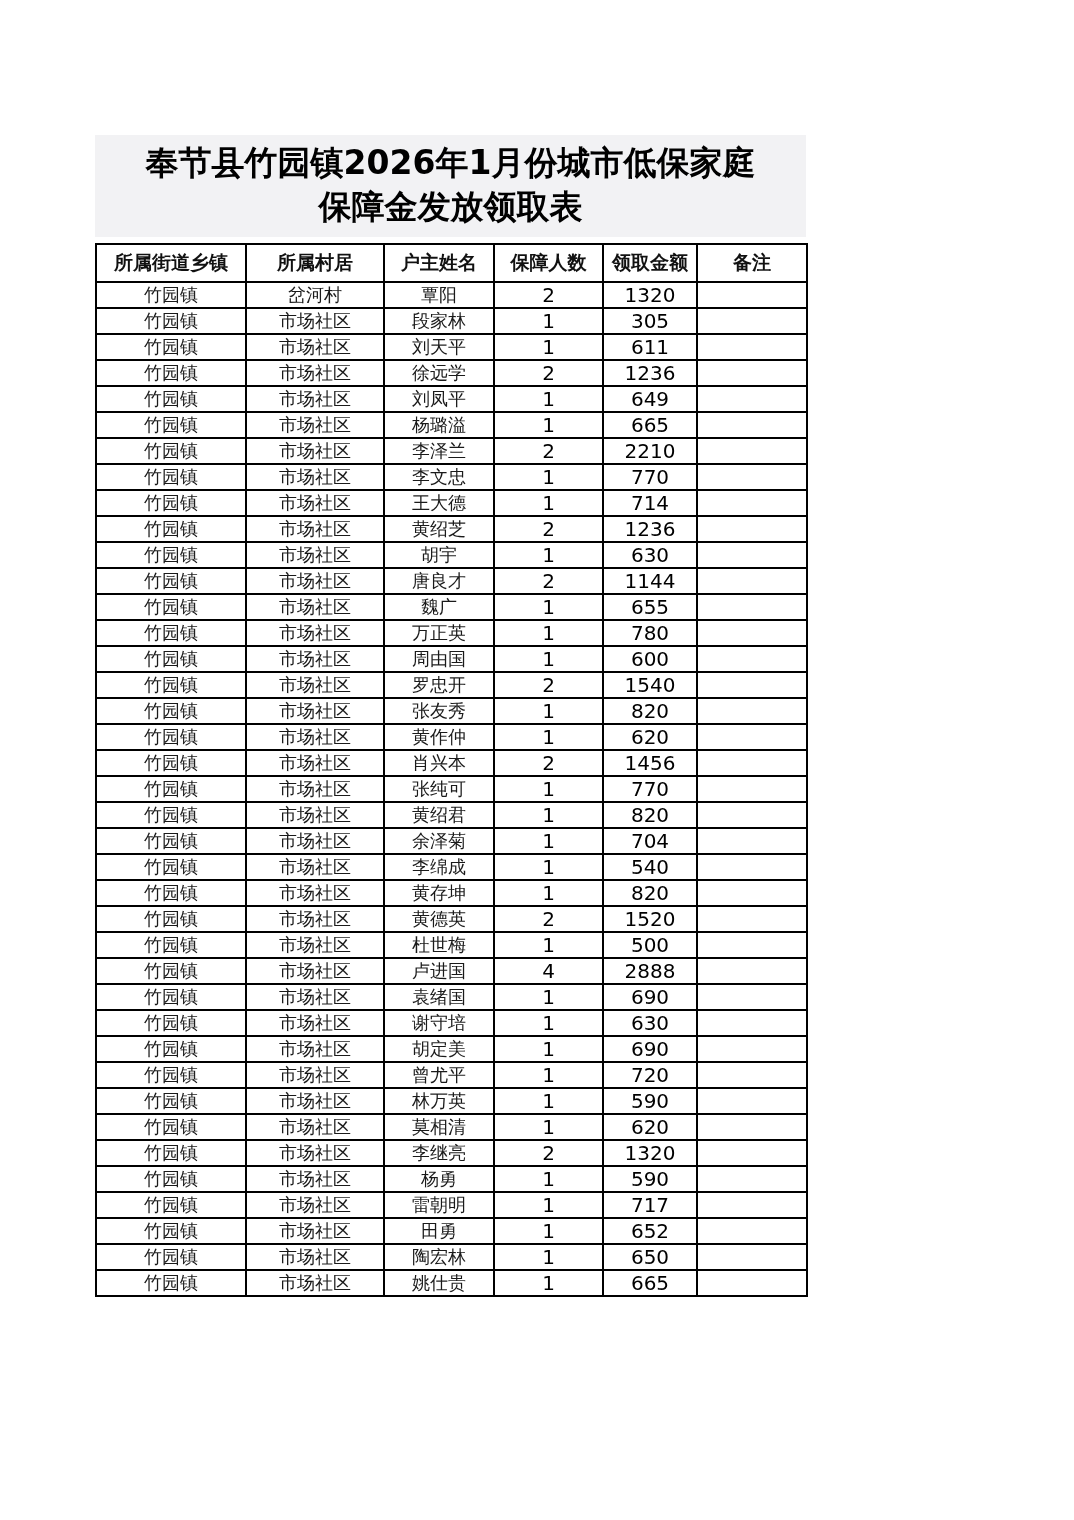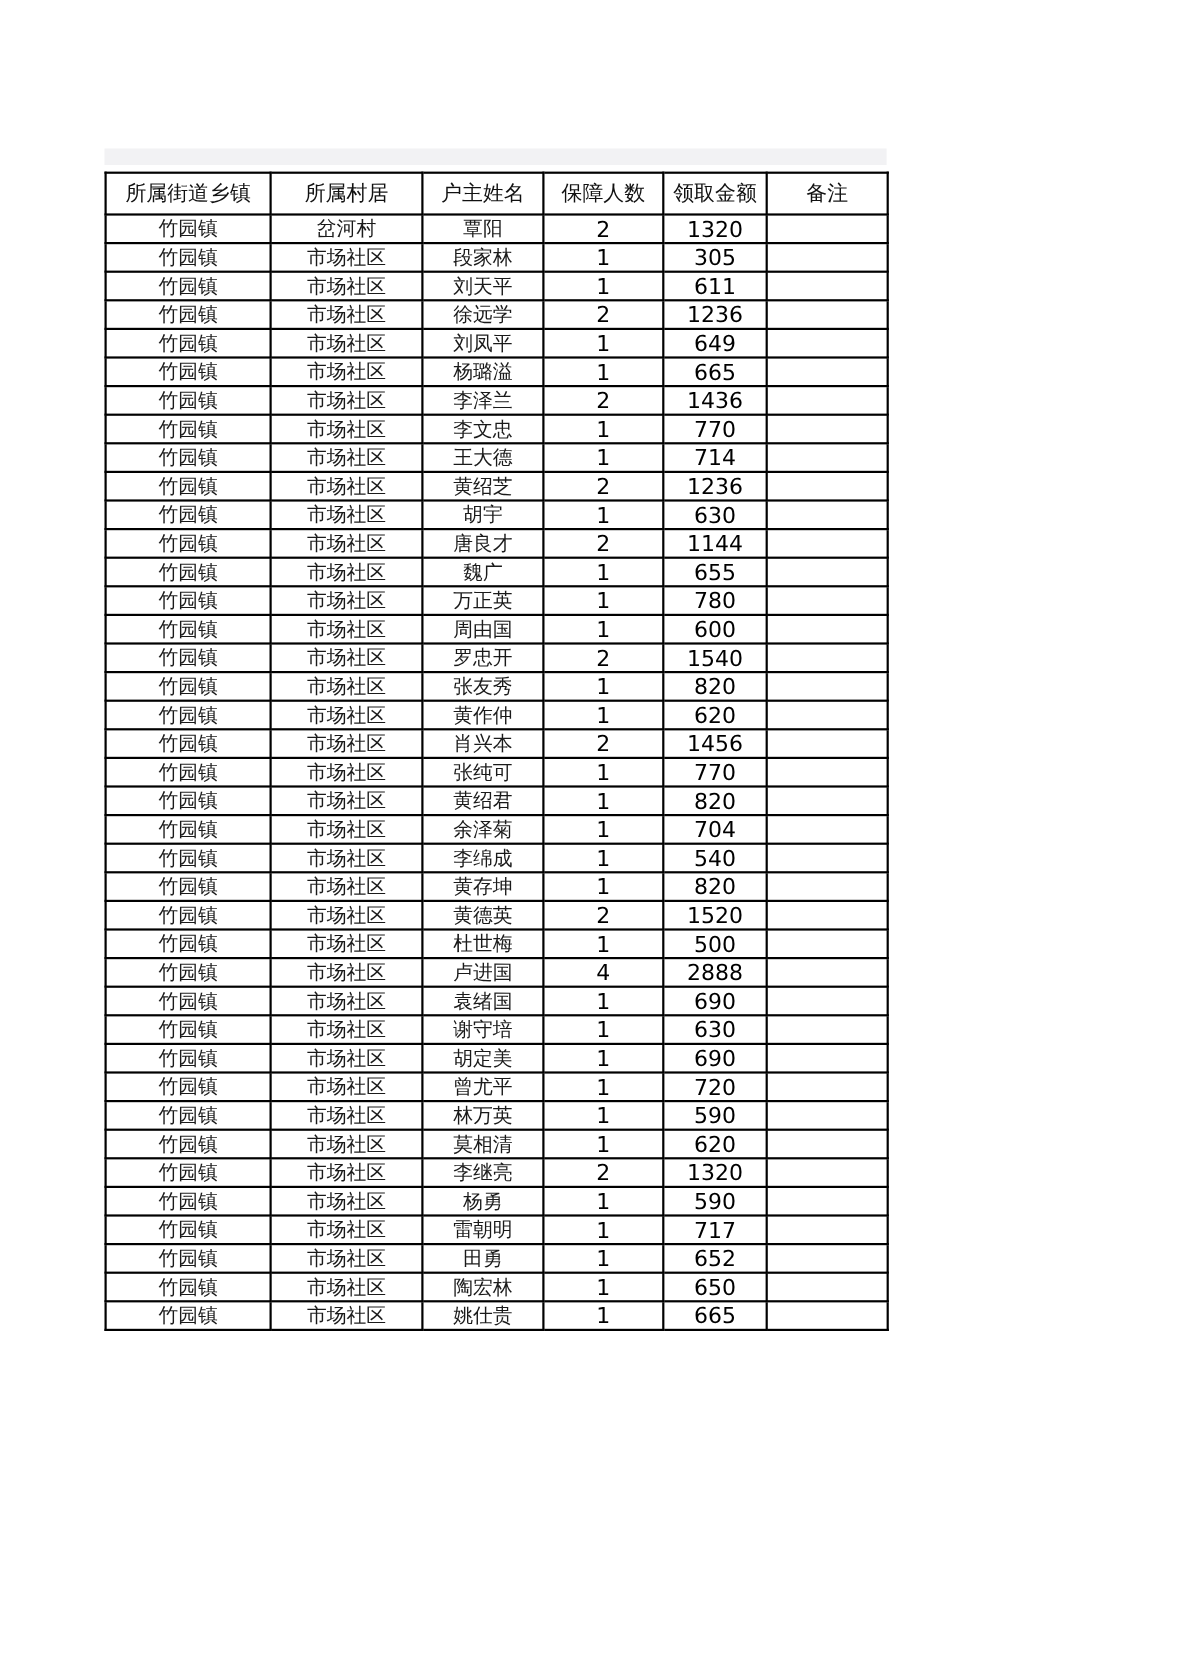--- a/index.html
+++ b/index.html
@@ -37,41 +37,43 @@
     border: 2px solid #000;
     text-align: center;
     vertical-align: middle;
     padding: 0;
     overflow: hidden;
     white-space: nowrap;
   }
   table.benefits th {
     height: 36px;
     font-size: 19px;
-    font-weight: normal;
+    font-weight: bold;
     color: #111;
   }
   table.benefits td {
     height: 24px;
     font-size: 18px;
     color: #1a1a1a;
   }
   table.benefits td.col3,
   table.benefits td.col4 {
     font-size: 20px;
     font-family: "DejaVu Sans", sans-serif;
     color: #000;
   }
 </style>
 </head>
 <body>
 
 <div class="sheet">
 
   <div class="title-block">
+    <div>奉节县竹园镇2026年1月份城市低保家庭</div>
+    <div>保障金发放领取表</div>
   </div>
 
   <table class="benefits">
     <colgroup>
       <col style="width:150px">
       <col style="width:138px">
       <col style="width:110px">
       <col style="width:109px">
       <col style="width:94px">
       <col style="width:110px">
@@ -133,21 +135,21 @@
           <td class="col2">杨璐溢</td>
           <td class="col3">1</td>
           <td class="col4">665</td>
           <td class="col5"></td>
         </tr>
         <tr>
           <td class="col0">竹园镇</td>
           <td class="col1">市场社区</td>
           <td class="col2">李泽兰</td>
           <td class="col3">2</td>
-          <td class="col4">1436</td>
+          <td class="col4">2210</td>
           <td class="col5"></td>
         </tr>
         <tr>
           <td class="col0">竹园镇</td>
           <td class="col1">市场社区</td>
           <td class="col2">李文忠</td>
           <td class="col3">1</td>
           <td class="col4">770</td>
           <td class="col5"></td>
         </tr>

